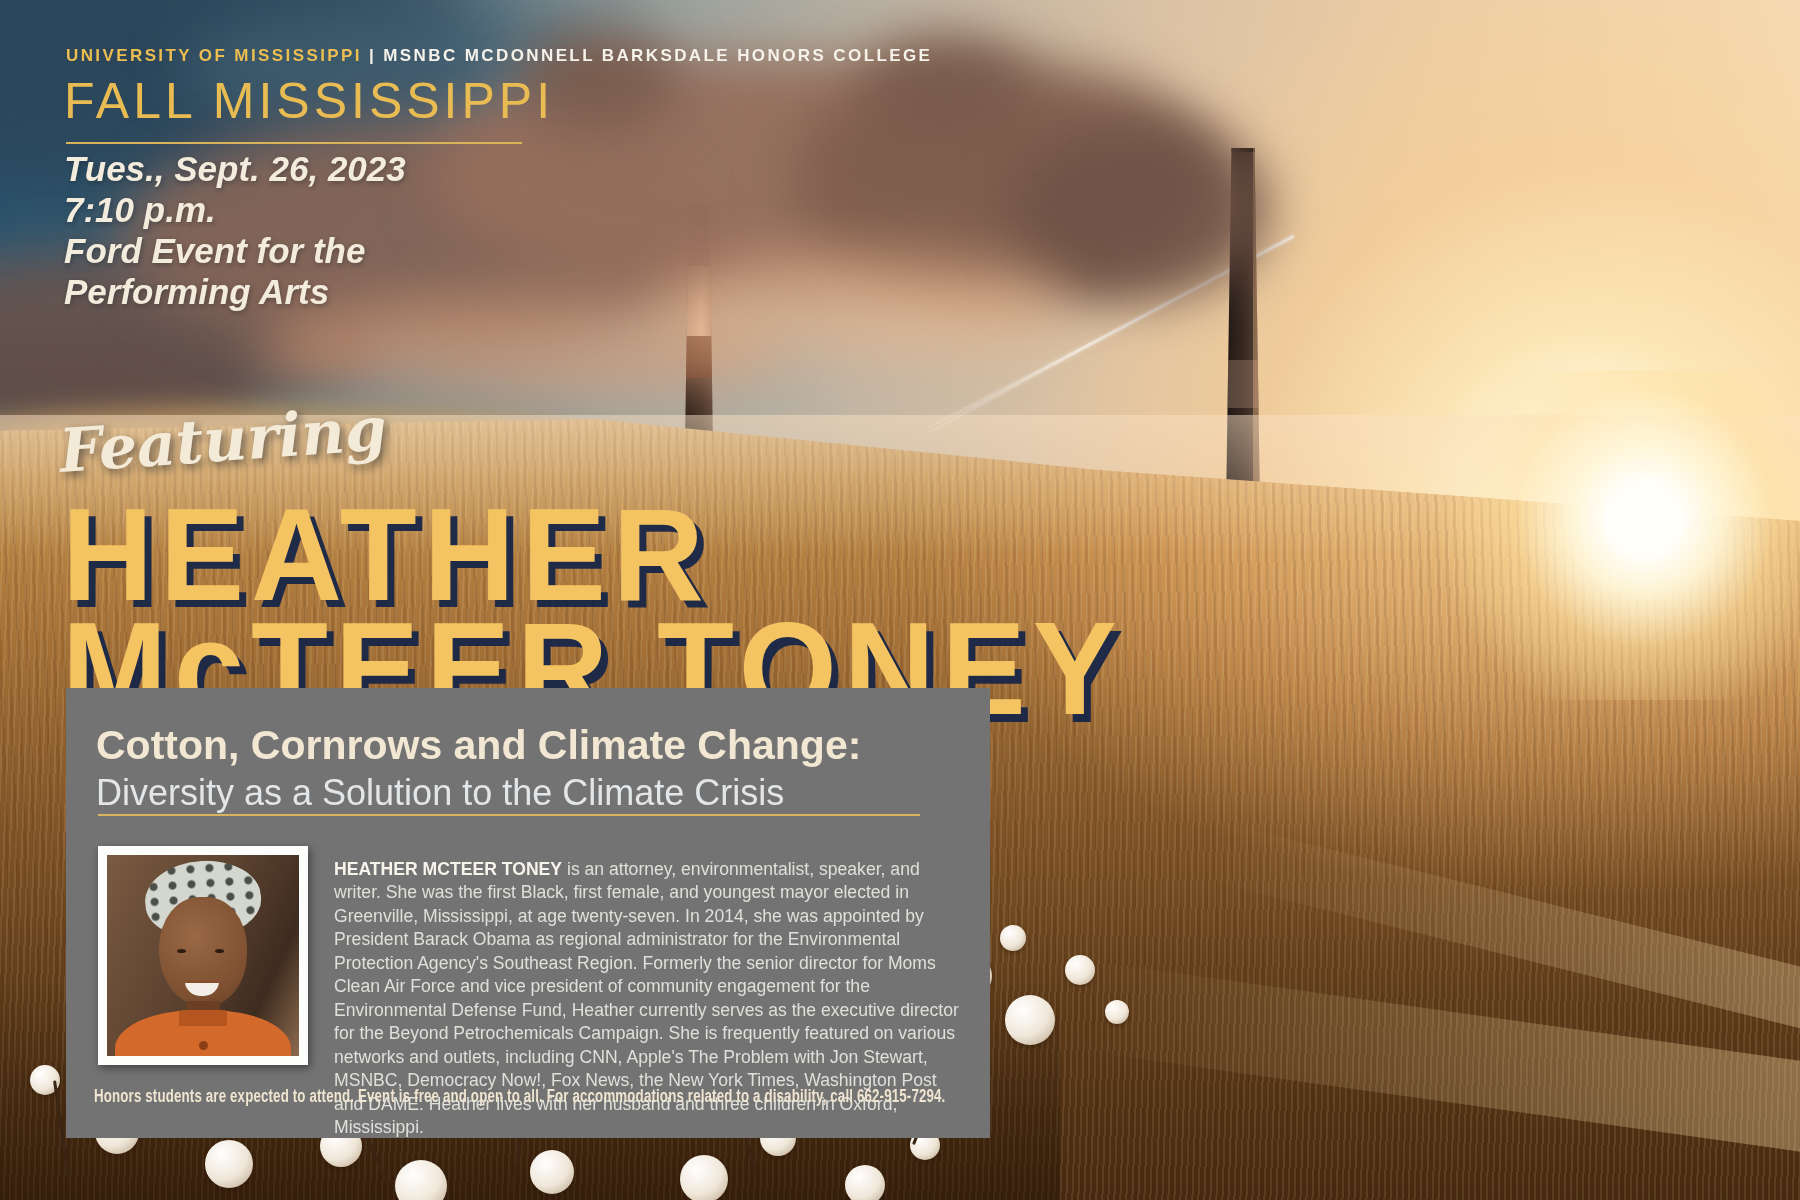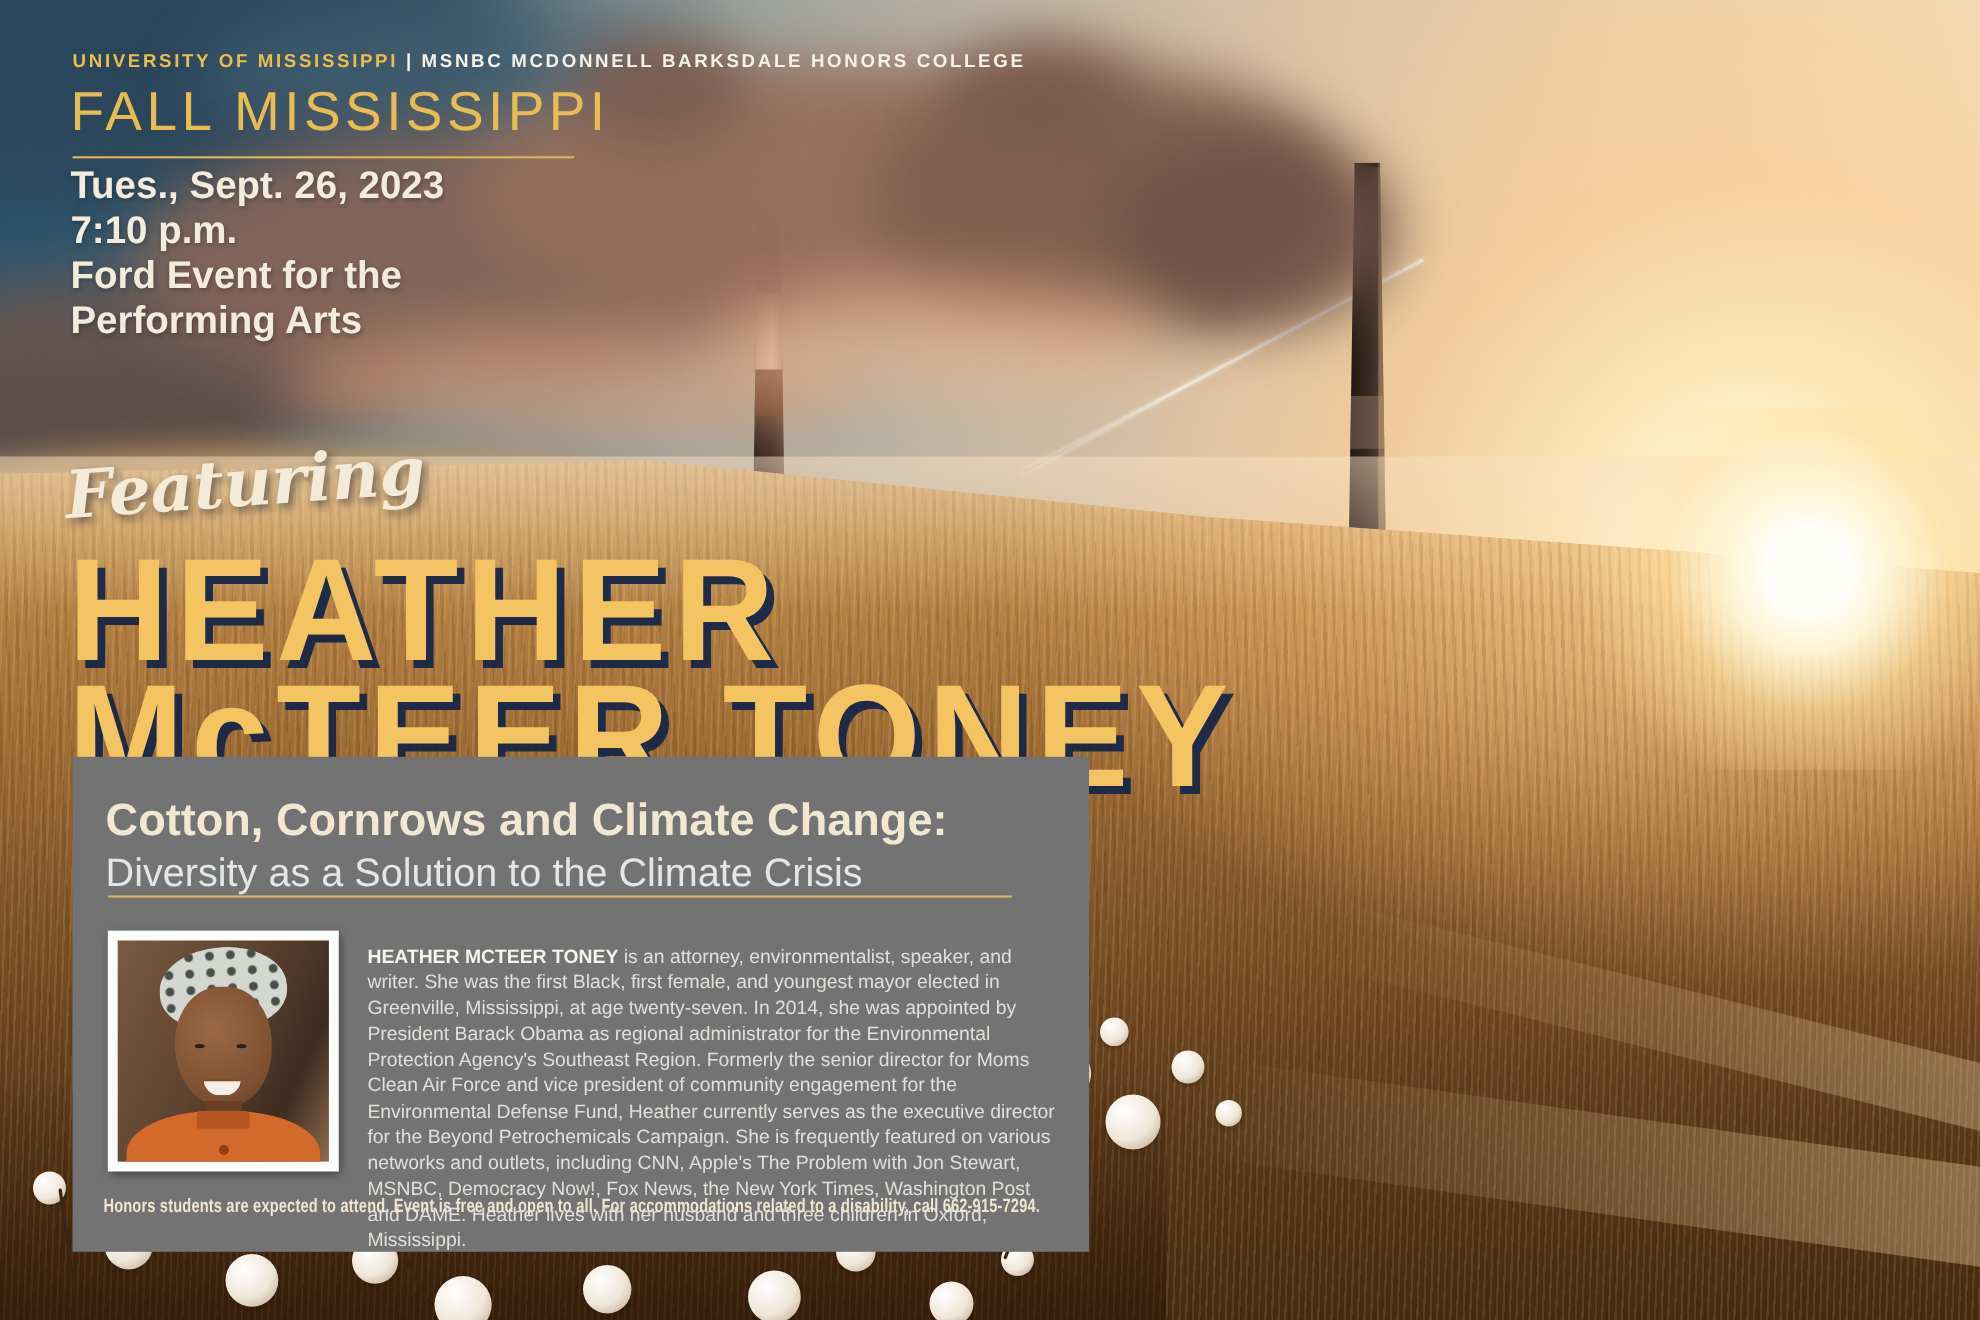--- a/index.html
+++ b/index.html
@@ -96,21 +96,21 @@
   .t6{left:60px;top:1080px;height:100px;transform:rotate(-8deg);}
 
   
   .kicker{position:absolute;left:66px;top:46px;z-index:9;font-weight:bold;font-size:17px;
     letter-spacing:2.4px;white-space:nowrap;}
   .kicker .u{color:#ECBD4F;} .kicker .w{color:#F5F2EA;}
   .event-title{position:absolute;left:64px;top:72px;z-index:9;color:#E9BC53;
     font-size:50px;font-weight:400;letter-spacing:4px;white-space:nowrap;}
   .rule-top{position:absolute;left:66px;top:142px;width:456px;height:2px;background:#D9B35A;z-index:9;}
   .when-where{position:absolute;left:64px;top:148px;width:430px;z-index:9;color:#F3EBDC;
-    font-size:35px;font-weight:bold;line-height:41px;text-shadow:1px 2px 5px rgba(20,25,35,.35);}
+    font-size:35px;font-weight:bold;line-height:41px;text-shadow:1px 2px 5px rgba(20,25,35,.35);font-style:italic;}
   .featuring{position:absolute;left:62px;top:416px;z-index:9;color:#F3EAD8;
     font-family:"DejaVu Serif",serif;font-style:italic;font-weight:bold;font-size:60px;
     transform:rotate(-4deg);transform-origin:left bottom;
     text-shadow:3px 4px 8px rgba(10,15,25,.5);}
   .big-name{position:absolute;left:62px;top:497px;z-index:9;transform:scaleY(1.05);
     transform-origin:top left;white-space:nowrap;}
   .name-line{font-size:126px;line-height:109px;font-weight:bold;letter-spacing:7px;
     color:#F5C462;text-shadow:7px 7px 0 rgba(23,38,72,.95);}
 
   

